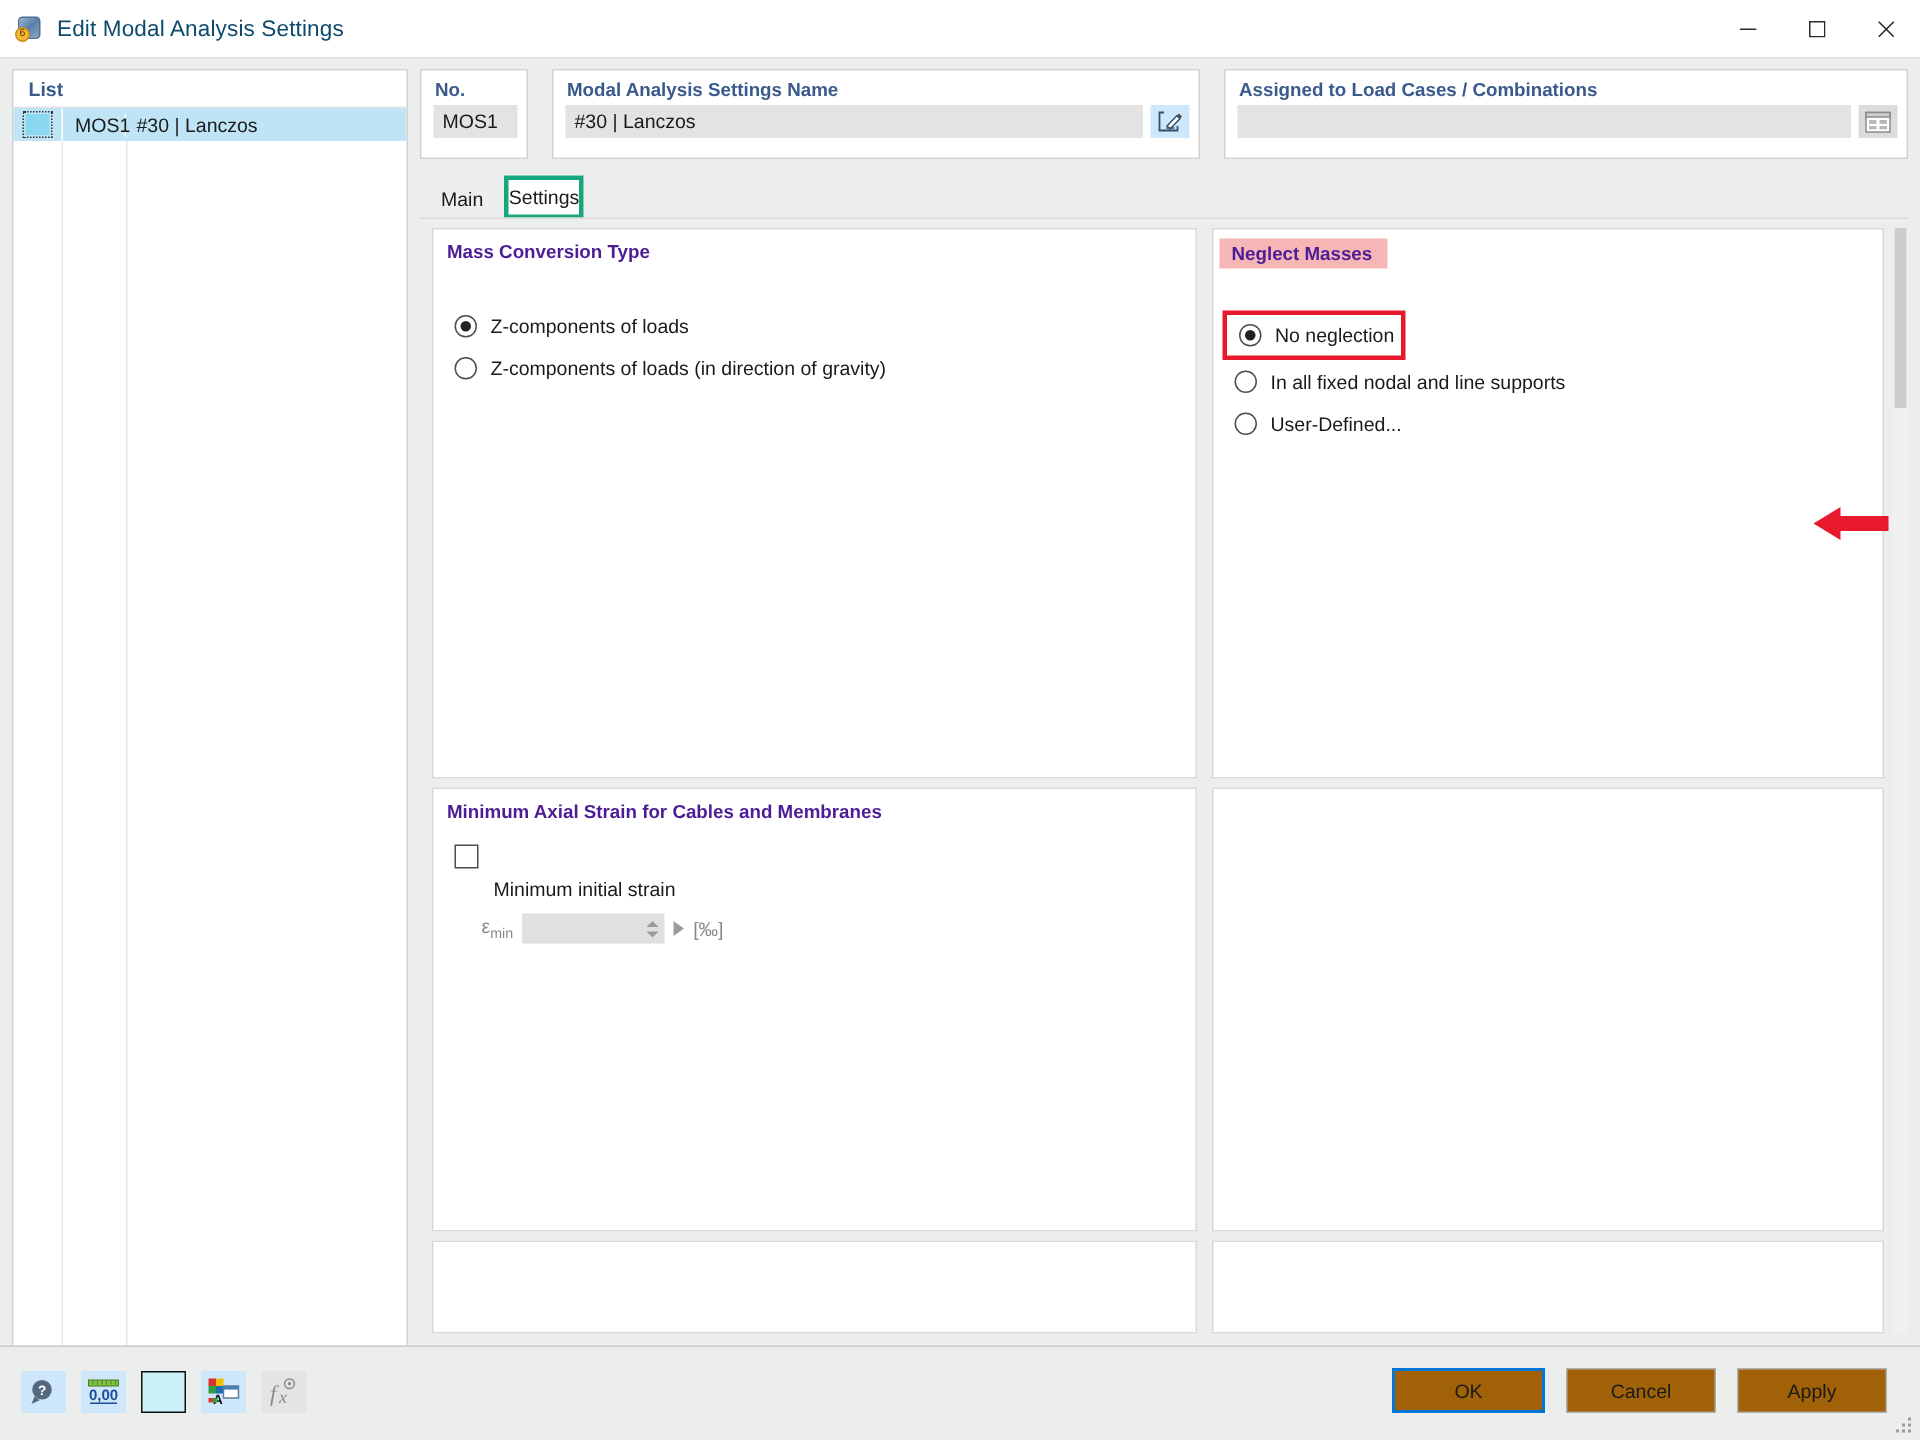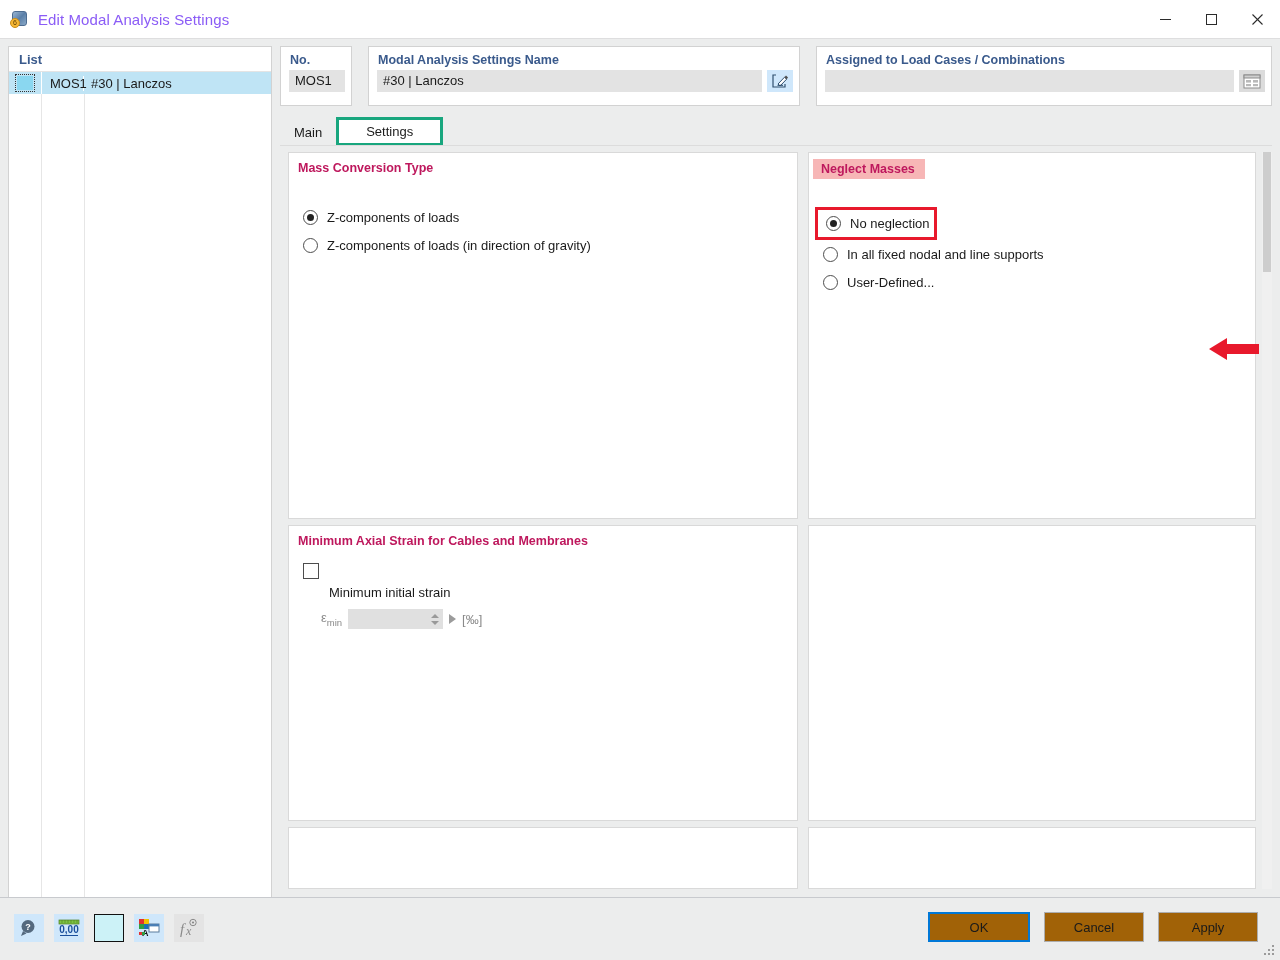--- a/index.html
+++ b/index.html
@@ -45,21 +45,21 @@
     width: 10px; height: 10px;
     background: #f7b733;
     border: 1px solid #c98d1a;
     border-radius: 50%;
     font-size: 7px; line-height: 8px;
     text-align: center; color: #5a3c00;
     box-sizing: border-box;
   }
   .title-text {
     font-size: 15px;
-    color: #8b5cf6;
+    color: #0c4a6e;
     letter-spacing: .1px;
   }
   .win-controls {
     position: absolute;
     right: 0; top: 0;
     height: 38px;
     display: flex;
   }
   .win-btn {
     width: 46px; height: 38px;
@@ -220,21 +220,21 @@
     line-height: 27px;
     padding: 0 14px;
     font-size: 13px;
     color: #1a1a1a;
     box-sizing: border-box;
     position: relative;
   }
   .tab.active {
     background: #ffffff;
     border: 3px solid #18a67e;
-    padding: 0 27px;
+    padding: 0 0;
     height: 29px;
     line-height: 24px;
   }
 
   
   .content {
     position: absolute;
     left: 0; top: 99px;
     width: 992px;
     height: 760px;
@@ -250,21 +250,21 @@
   }
   .p-left  { left: 8px;   width: 510px; }
   .p-right { left: 528px; width: 448px; }
   .row1 { top: 6px;  height: 367px; }
   .row2 { top: 379px; height: 296px; }
   .row3 { top: 681px; height: 62px; }
 
   .panel-title {
     font-size: 12.5px;
     font-weight: bold;
-    color: #be185d;
+    color: #4c1d95;
     padding: 8px 0 0 9px;
     display: inline-block;
   }
   .panel-title.highlight {
     background: #f7b6b6;
     padding: 3px 10px 3px 8px;
     margin: 6px 0 0 4px;
   }
 
   

